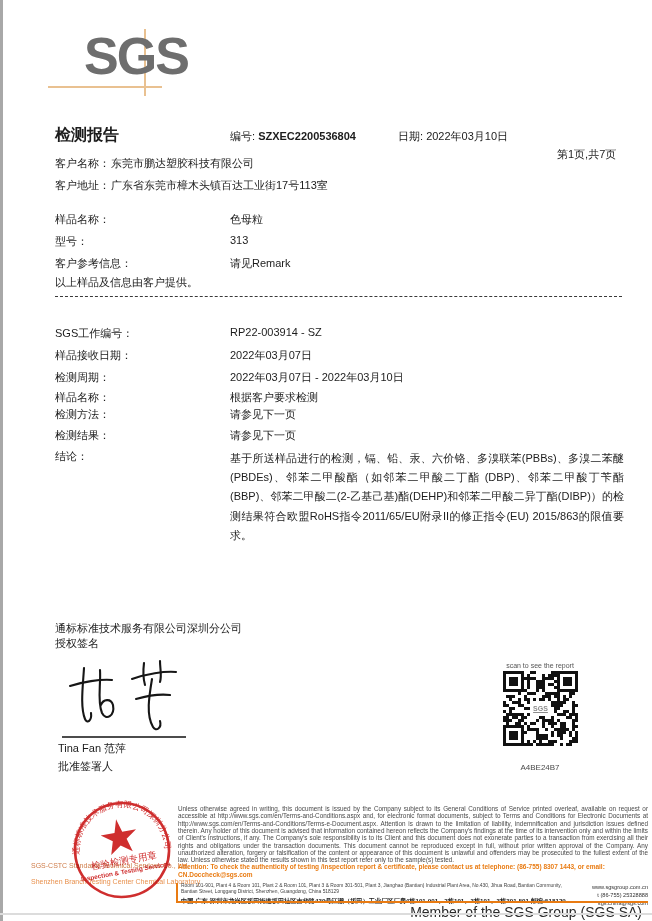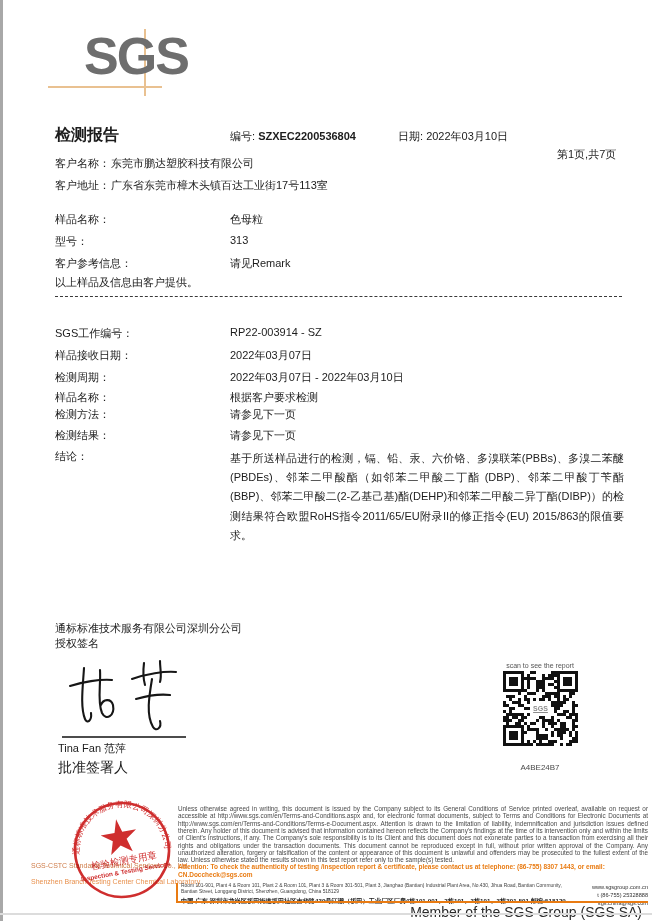--- a/index.html
+++ b/index.html
@@ -34,21 +34,21 @@
   .note{position:absolute;left:55px;top:275px;font-size:11px;}
   .dashes{position:absolute;left:55px;top:294px;width:567px;height:2px;border-bottom:1.6px dashed #3a3a3a;}
 
   .conclusion-text{position:absolute;left:230px;top:449px;width:394px;font-size:11px;line-height:19.2px;text-align:justify;}
 
   
   .sig-company{position:absolute;left:55px;top:621px;font-size:11px;}
   .sig-auth{position:absolute;left:55px;top:636px;font-size:11px;}
   .sig-image{position:absolute;left:56px;top:655px;}
   .sig-name{position:absolute;left:58px;top:741px;font-size:11px;}
-  .sig-role{position:absolute;left:58px;top:759px;font-size:14px;}
+  .sig-role{position:absolute;left:58px;top:759px;font-size:11px;}
 
   
   .qr-caption{position:absolute;left:492px;top:662px;width:96px;text-align:center;font-size:7px;color:#555;}
   .qr-code{position:absolute;left:503px;top:671px;width:75px;height:75px;display:grid;
     grid-template-columns:repeat(25,3px);grid-auto-rows:3px;background:#fff;}
   .qr-code .m{background:#111;}
   .qr-logo{position:absolute;left:503px;top:671px;width:75px;height:75px;display:flex;align-items:center;justify-content:center;
     pointer-events:none;}
   .qr-logo span{font-size:7px;font-weight:bold;color:#8b8b8b;background:rgba(255,255,255,.85);padding:0 1px;text-decoration:underline;}
   .qr-text{position:absolute;left:492px;top:747px;width:96px;text-align:center;font-size:8px;color:#4a4a4a;margin-top:16px;}

